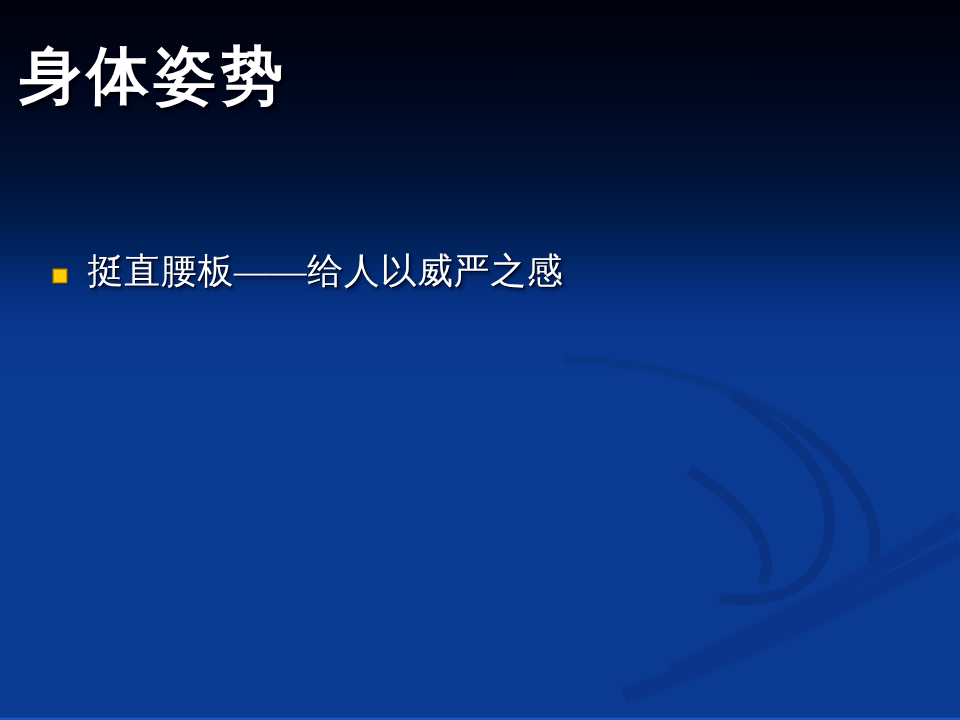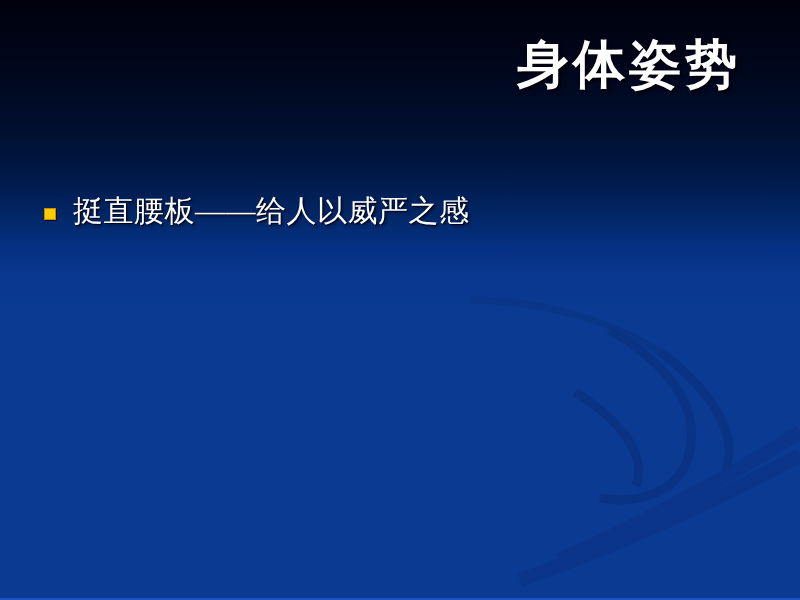--- a/index.html
+++ b/index.html
@@ -42,42 +42,42 @@
     left: 0;
     bottom: 0;
     width: 800px;
     height: 2px;
     background: #1b54c4;
   }
 
   
   #title-block {
     position: absolute;
-    left: 0;
+    left: 16px;
     top: 34px;
     width: 741px;
-    text-align: right;
+    text-align: left;
   }
   #slide-title {
     display: inline-block;
     font-size: 52px;
     line-height: 62px;
     font-weight: bold;
     color: #ffffff;
     letter-spacing: 4px;
     text-shadow:
        2px 2px 0 rgba(0,0,10,0.85),
        3px 3px 4px rgba(0,0,20,0.75);
   }
 
   
   #body-block {
     position: absolute;
     left: 44px;
-    top: 190px;
+    top: 206px;
     width: 724px;
   }
   .bullet-row {
     display: flex;
     align-items: flex-start;
     margin-bottom: 2px;
   }
   .bullet-marker {
     flex: 0 0 auto;
     width: 12px;

